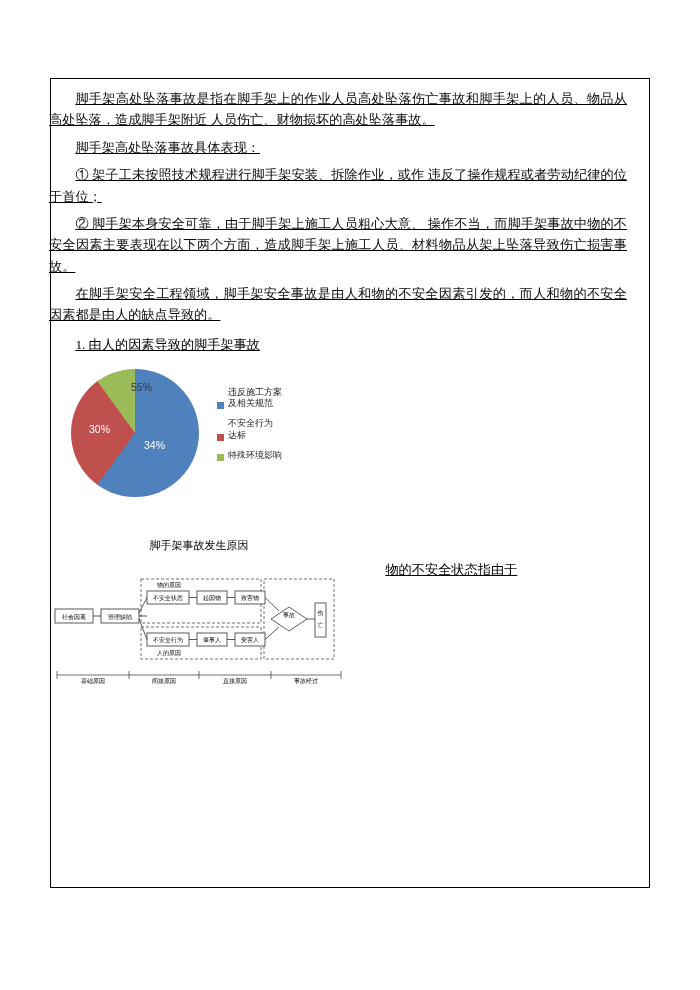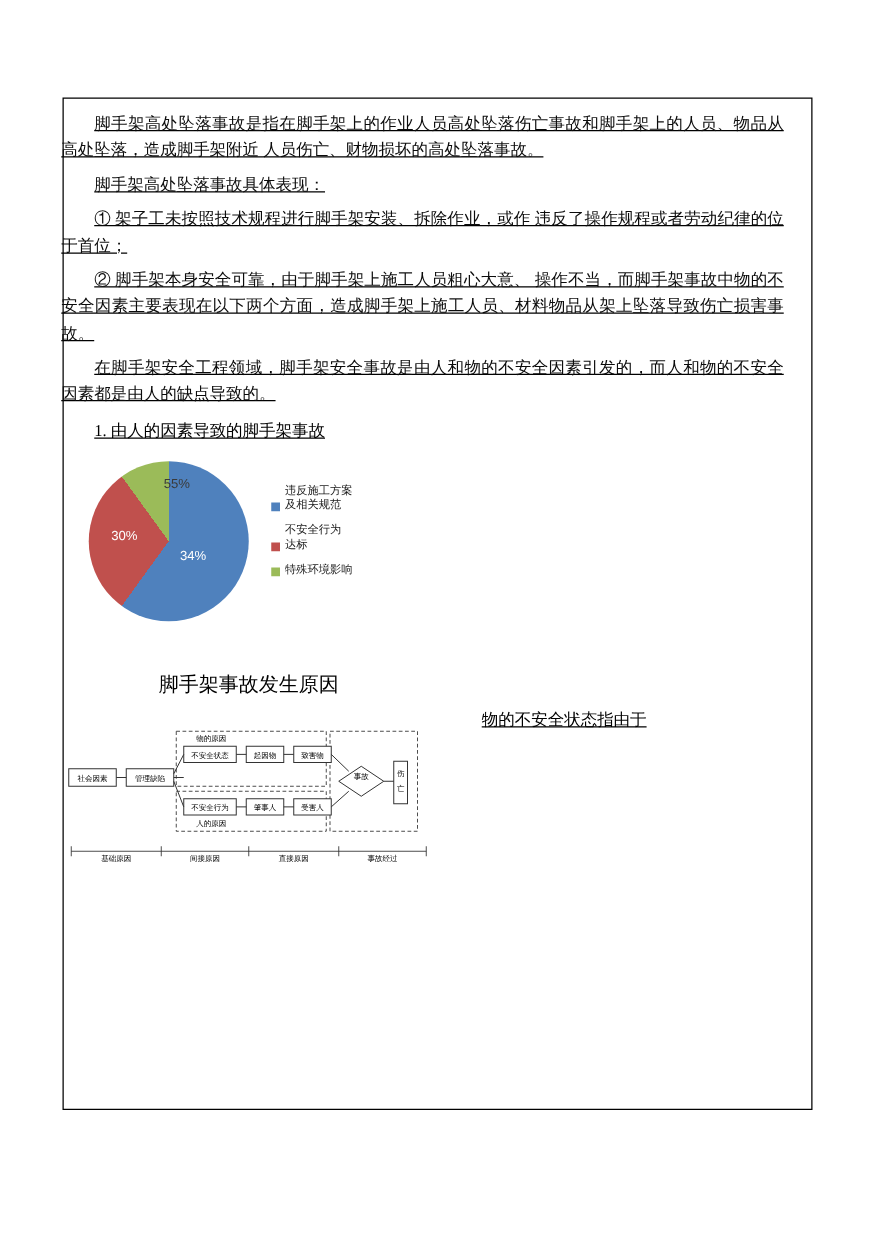--- a/index.html
+++ b/index.html
@@ -135,21 +135,21 @@
     margin-right: 4px;
   }
   .sw-blue { background: #4f81bd; }
   .sw-red { background: #c0504d; }
   .sw-green { background: #9bbb59; }
   .legend-text { white-space: pre-line; }
 
   .fig-caption {
     width: 290px;
     text-align: center;
-    font-size: 16px;
+    font-size: 11px;
     margin-top: 2px;
     text-indent: 0;
     padding-left: 10px;
     box-sizing: border-box;
   }
 
   
   .fish-wrap {
     position: relative;
     width: 300px;

